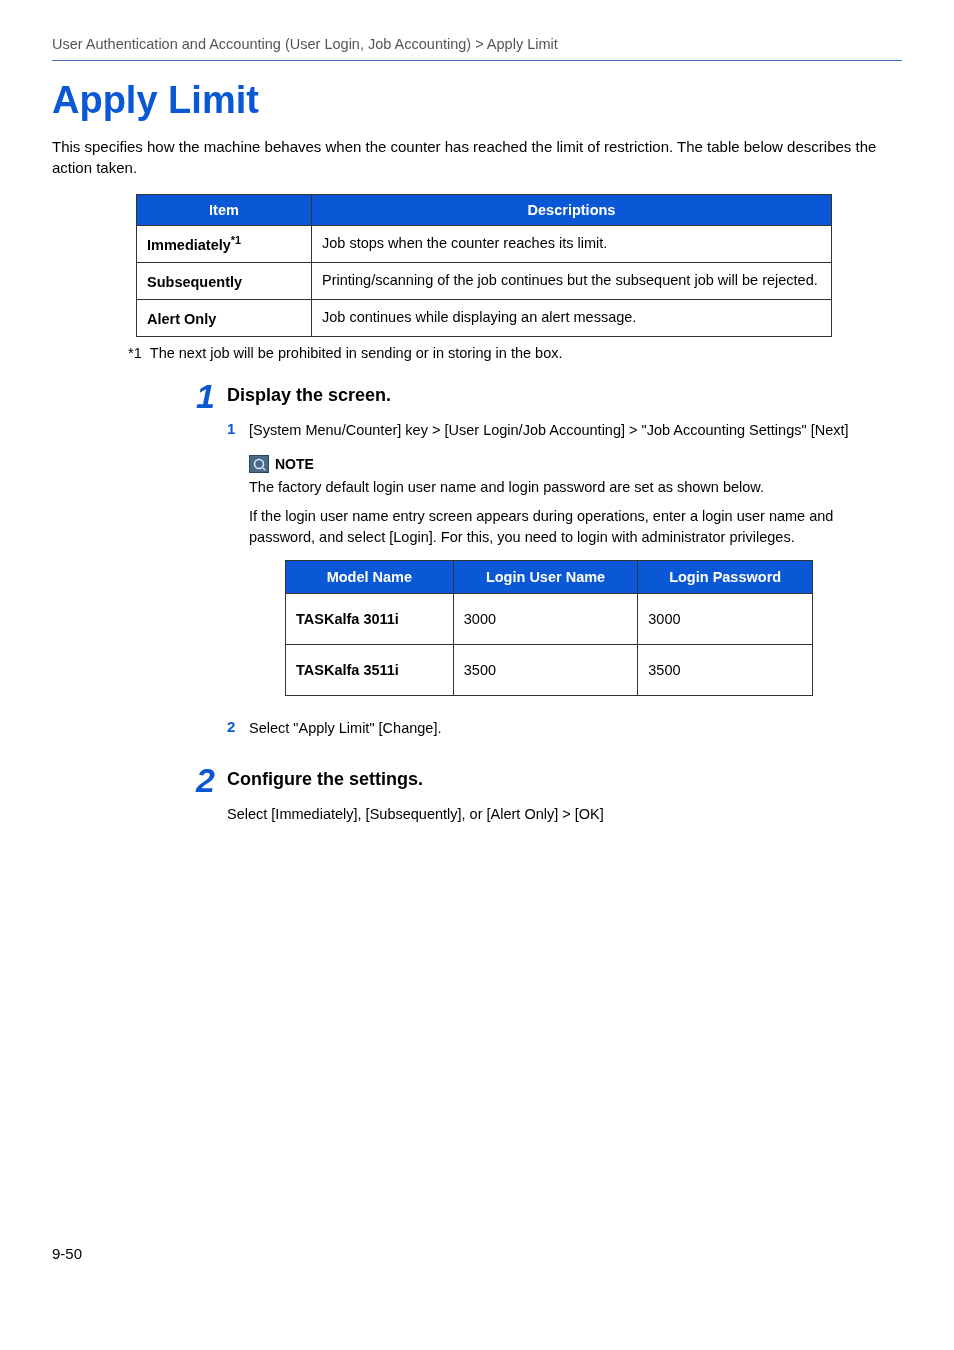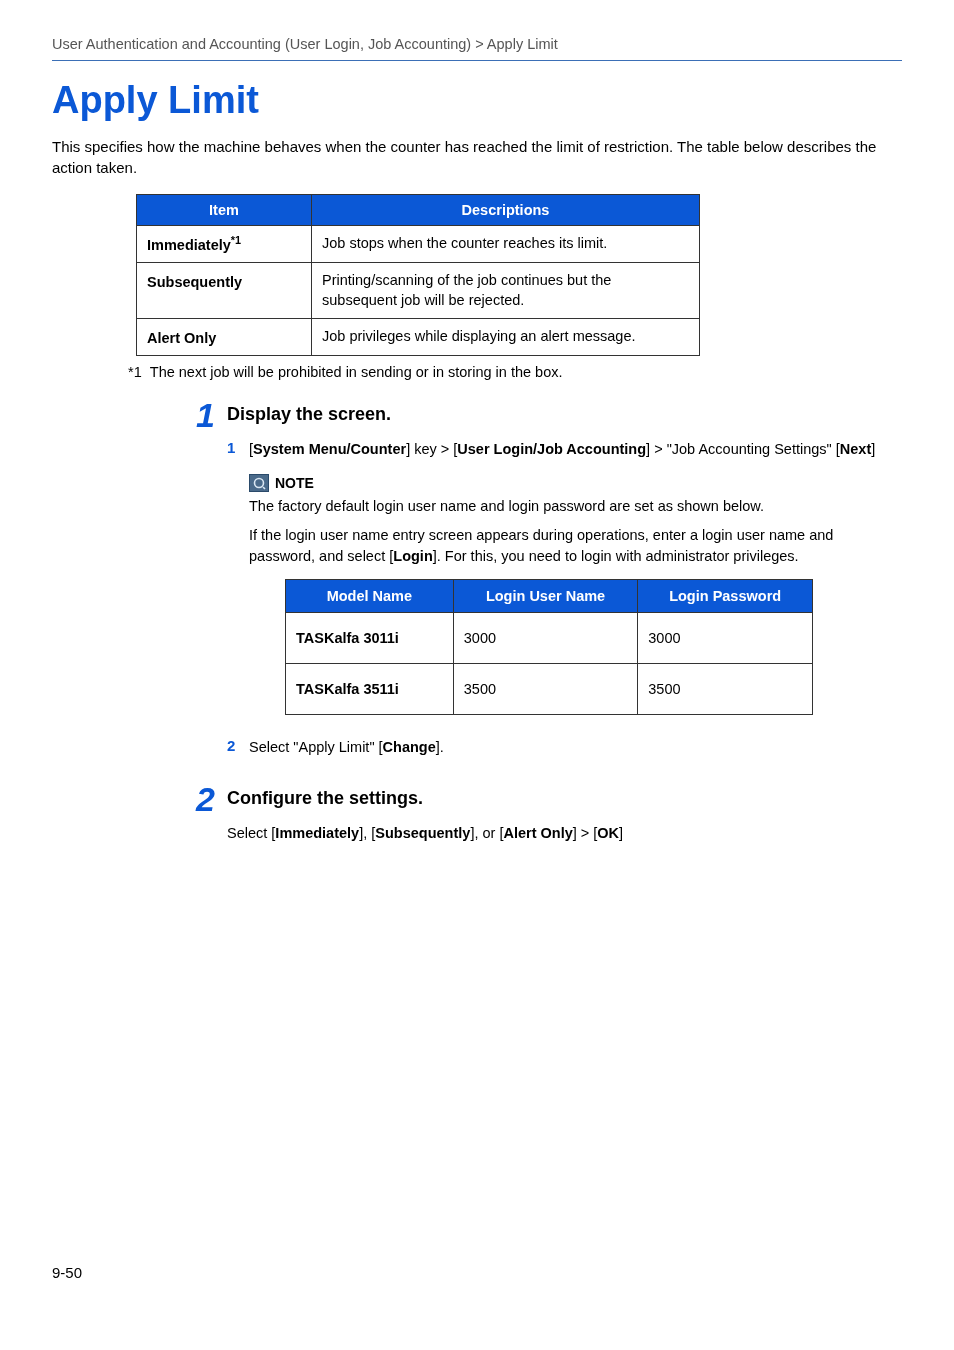--- a/index.html
+++ b/index.html
@@ -33,21 +33,21 @@
     margin: 8px 0 14px 0;
     letter-spacing: 0px;
   }
   .intro {
     font-size: 15px;
     line-height: 1.4;
     margin-bottom: 16px;
   }
   table.desc-table {
     border-collapse: collapse;
-    width: 564px;
+    width: 696px;
     margin-left: 84px;
     margin-bottom: 8px;
   }
   table.desc-table th {
     background: #0b58d6;
     color: #fff;
     font-weight: bold;
     font-size: 14.5px;
     padding: 7px 8px;
     border: 1px solid #333;
@@ -161,21 +161,21 @@
     font-size: 14.5px;
     padding: 17px 10px;
   }
   table.login-table td.model { font-weight: bold; }
   .page-num {
     text-align: left;
     font-size: 15px;
     margin-top: 420px;
   }
   sup { font-size: 0.75em; }
-  b { font-weight: bold; }
+  b { font-weight: normal; }
 </style>
 </head>
 <body>
 
 <div class="page">
   <div class="breadcrumb">User Authentication and Accounting (User Login, Job Accounting) &gt; Apply Limit</div>
   <hr class="hr-blue">
 
   <h1 class="title">Apply Limit</h1>
 
@@ -198,21 +198,21 @@
       <tr>
         <td class="item-cell">
           <span>Subsequently</span><sup></sup>
         </td>
         <td>Printing/scanning of the job continues but the subsequent job will be rejected.</td>
       </tr>
       <tr>
         <td class="item-cell">
           <span>Alert Only</span><sup></sup>
         </td>
-        <td>Job privileges while displaying an alert message.</td>
+        <td>Job continues while displaying an alert message.</td>
       </tr>
     </tbody>
   </table>
 
   <div class="footnote">
     <span>*1</span>&nbsp;&nbsp;<span>The next job will be prohibited in sending or in storing in the box.</span>
   </div>
 
   <div class="step-block">
     <div class="step-num">1</div>

